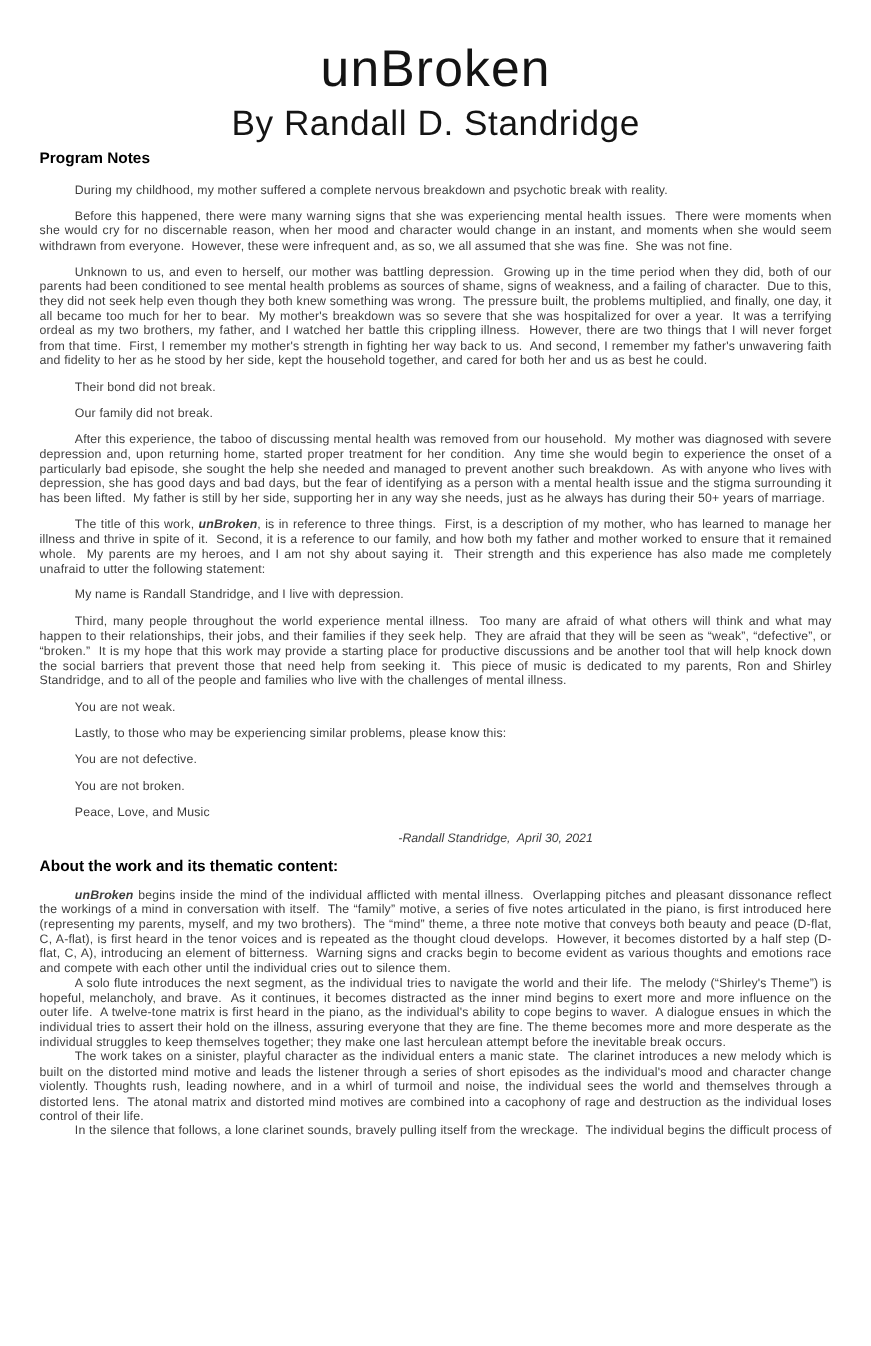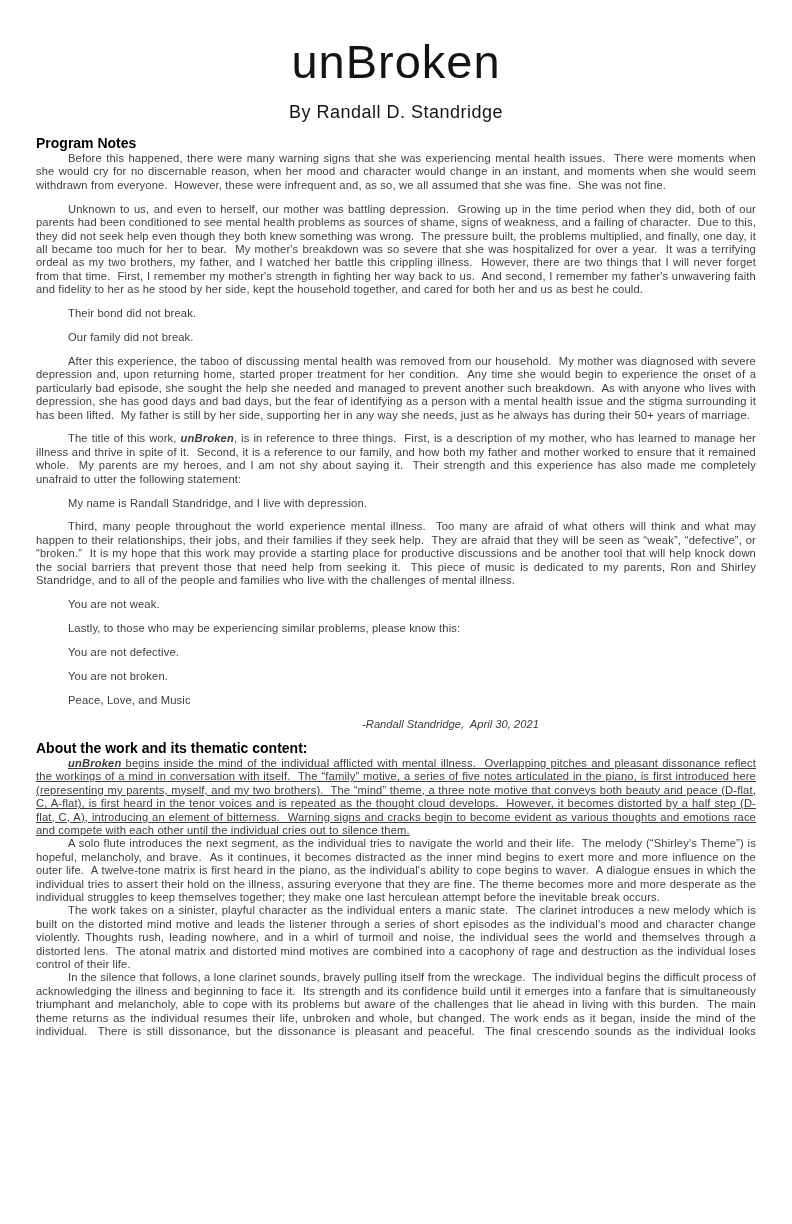--- a/index.html
+++ b/index.html
@@ -21,21 +21,21 @@
     margin: 0;
     font-size: 47px;
     font-weight: 400;
     line-height: 52px;
     text-align: center;
     color: #141414;
     letter-spacing: 1px;
   }
   .byline {
     margin: 10px 0 0 0;
-    font-size: 18px;
+    font-size: 32px;
     font-weight: 400;
     line-height: 28px;
     text-align: center;
     color: #141414;
     letter-spacing: 0.5px;
   }
   .sec-heading {
     margin: 8px 0 0 0;
     font-size: 14px;
     font-weight: 700;
@@ -71,38 +71,38 @@
   .ap {
     margin: 0;
     font-size: 11.2px;
     line-height: 13.4px;
     letter-spacing: 0.15px;
     color: #3d3d3d;
     text-align: justify;
     text-indent: 32px;
   }
   .ap.first {
-    margin-top: 0;
-    text-decoration: underline;
+    margin-top: 12px;
   }
   .bi {
     font-weight: 700;
     font-style: italic;
   }
 </style>
 </head>
 <body>
 
 <div class="page">
 
   <h1 class="work-title">unBroken</h1>
   <div class="byline">By Randall D. Standridge</div>
 
   <div class="sec-heading">Program Notes</div>
 
+  <p class="bp first">During my childhood, my mother suffered a complete nervous breakdown and psychotic break with reality.</p>
   <p class="bp">Before this happened, there were many warning signs that she was experiencing mental health issues.&nbsp; There were moments when she would cry for no discernable reason, when her mood and character would change in an instant, and moments when she would seem withdrawn from everyone.&nbsp; However, these were infrequent and, as so, we all assumed that she was fine.&nbsp; She was not fine.</p>
   <p class="bp">Unknown to us, and even to herself, our mother was battling depression.&nbsp; Growing up in the time period when they did, both of our parents had been conditioned to see mental health problems as sources of shame, signs of weakness, and a failing of character.&nbsp; Due to this, they did not seek help even though they both knew something was wrong.&nbsp; The pressure built, the problems multiplied, and finally, one day, it all became too much for her to bear.&nbsp; My mother's breakdown was so severe that she was hospitalized for over a year.&nbsp; It was a terrifying ordeal as my two brothers, my father, and I watched her battle this crippling illness.&nbsp; However, there are two things that I will never forget from that time.&nbsp; First, I remember my mother's strength in fighting her way back to us.&nbsp; And second, I remember my father's unwavering faith and fidelity to her as he stood by her side, kept the household together, and cared for both her and us as best he could.</p>
   <p class="bp short">Their bond did not break.</p>
   <p class="bp short">Our family did not break.</p>
   <p class="bp">After this experience, the taboo of discussing mental health was removed from our household.&nbsp; My mother was diagnosed with severe depression and, upon returning home, started proper treatment for her condition.&nbsp; Any time she would begin to experience the onset of a particularly bad episode, she sought the help she needed and managed to prevent another such breakdown.&nbsp; As with anyone who lives with depression, she has good days and bad days, but the fear of identifying as a person with a mental health issue and the stigma surrounding it has been lifted.&nbsp; My father is still by her side, supporting her in any way she needs, just as he always has during their 50+ years of marriage.</p>
   <p class="bp"><span>The title of this work, </span><span class="bi">unBroken</span><span>, is in reference to three things.&nbsp; First, is a description of my mother, who has learned to manage her illness and thrive in spite of it.&nbsp; Second, it is a reference to our family, and how both my father and mother worked to ensure that it remained whole.&nbsp; My parents are my heroes, and I am not shy about saying it.&nbsp; Their strength and this experience has also made me completely unafraid to utter the following statement:</span></p>
   <p class="bp short">My name is Randall Standridge, and I live with depression.</p>
   <p class="bp">Third, many people throughout the world experience mental illness.&nbsp; Too many are afraid of what others will think and what may happen to their relationships, their jobs, and their families if they seek help.&nbsp; They are afraid that they will be seen as “weak”, “defective”, or “broken.”&nbsp; It is my hope that this work may provide a starting place for productive discussions and be another tool that will help knock down the social barriers that prevent those that need help from seeking it.&nbsp; This piece of music is dedicated to my parents, Ron and Shirley Standridge, and to all of the people and families who live with the challenges of mental illness.</p>
   <p class="bp short">You are not weak.</p>
   <p class="bp short">Lastly, to those who may be experiencing similar problems, please know this:</p>

